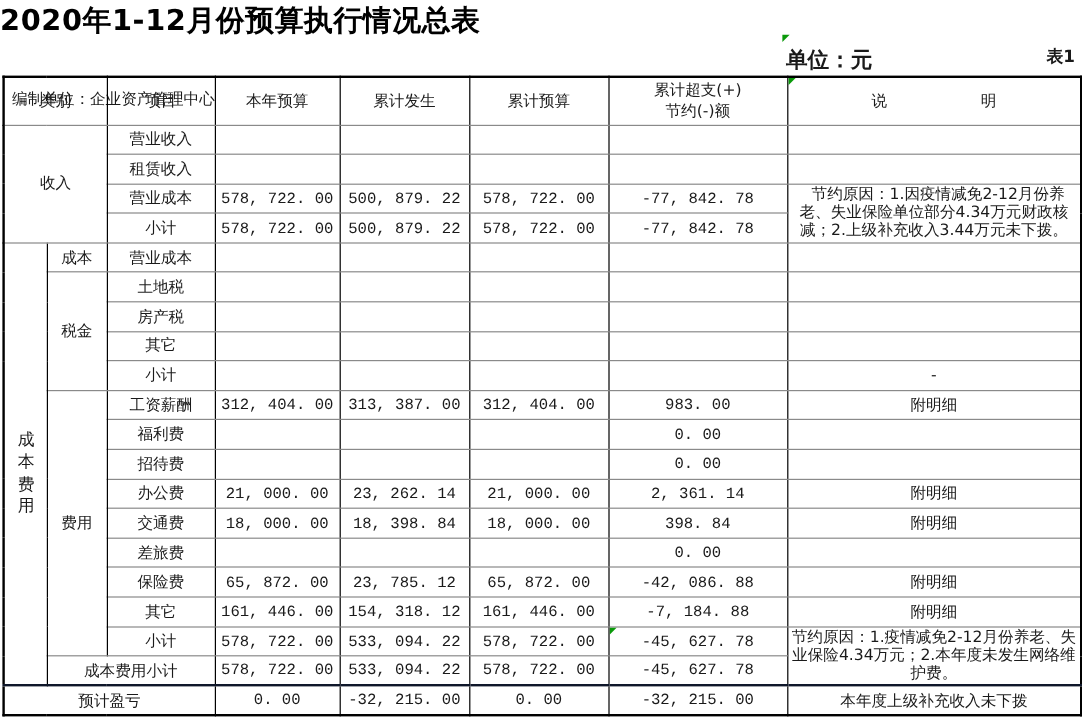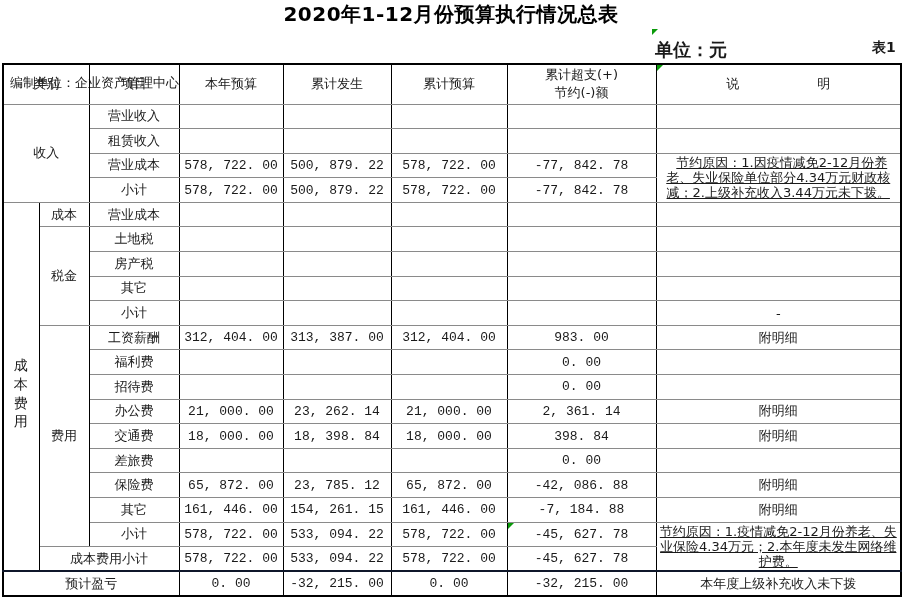--- a/index.html
+++ b/index.html
@@ -7,22 +7,22 @@
   body {
     width: 902px; height: 599px;
     background: #ffffff;
     position: relative;
     overflow: hidden;
     font-family: "DejaVu Sans", sans-serif;
     color: #1a1a1a;
   }
   .title {
     position: absolute; top: 1px; left: 0; width: 100%;
-    text-align: center;
-    font-size: 20px; font-weight: bold; color: #000;
+    text-align: left;
+    font-size: 24px; font-weight: bold; color: #000;
     letter-spacing: 0.5px;
   }
   .prepared { position: absolute; left: 10px; top: 40px; font-size: 13px; margin-top: 34px; }
   .unit     { position: absolute; left: 655px; top: 38px; font-size: 18px; font-weight: bold; }
   .sheet    { position: absolute; left: 872px; top: 39px; font-size: 14px; font-weight: bold; }
 
   .gmark-abs {
     position: absolute; left: 652px; top: 29px;
     width: 0; height: 0;
     border-top: 6px solid #0a9a0a;
@@ -52,21 +52,21 @@
   .hrow { height: 40px; }
   .r    { height: 24.6px; }
   .num {
     text-align: right;
     padding-right: 5px;
     font-family: "Liberation Mono", "DejaVu Sans Mono", monospace;
     color: #2b2b2b;
     white-space: nowrap;
   }
   .red { color: #ff4040; }
-  .note  { font-size: 12px; line-height: 15px; text-align: left; padding: 0 3px; text-decoration: underline; }
+  .note  { font-size: 12px; line-height: 15px; text-align: left; padding: 0 3px; }
   .note.indent { text-indent: 7px; }
   .dash { text-align: right; padding-right: 14px; }
   .vert span {
     display: inline-block;
     writing-mode: vertical-lr;
     text-orientation: upright;
     letter-spacing: 19px;
     font-size: 14px;
     line-height: 30px;
   }
@@ -247,21 +247,21 @@
     <td>保险费</td>
     <td class="num">65, 872. 00</td>
     <td class="num">23, 785. 12</td>
     <td class="num">65, 872. 00</td>
     <td class="num">-42, 086. 88</td>
     <td>附明细</td>
   </tr>
   <tr class="r">
     <td>其它</td>
     <td class="num">161, 446. 00</td>
-    <td class="num">154, 261. 15</td>
+    <td class="num">154, 318. 12</td>
     <td class="num">161, 446. 00</td>
     <td class="num">-7, 184. 88</td>
     <td>附明细</td>
   </tr>
   <tr class="r">
     <td>小计</td>
     <td class="num">578, 722. 00</td>
     <td class="num">533, 094. 22</td>
     <td class="num">578, 722. 00</td>
     <td class="num">

